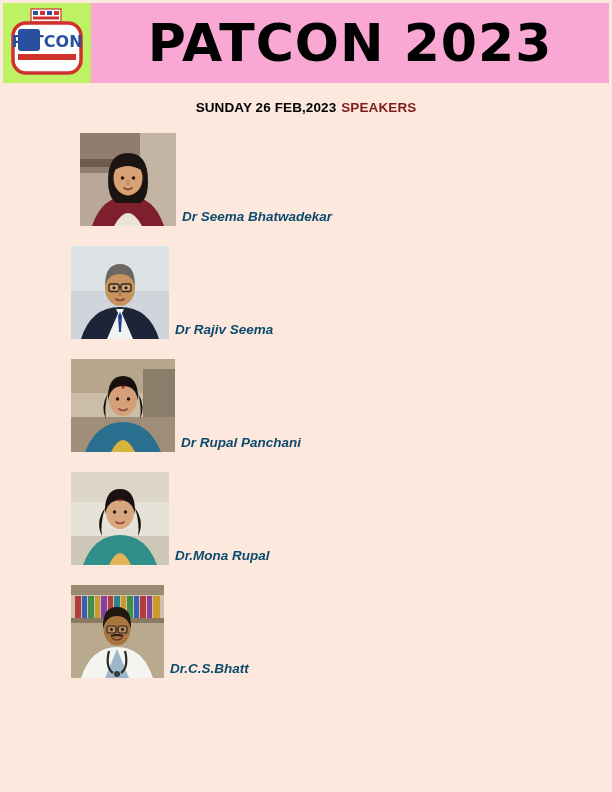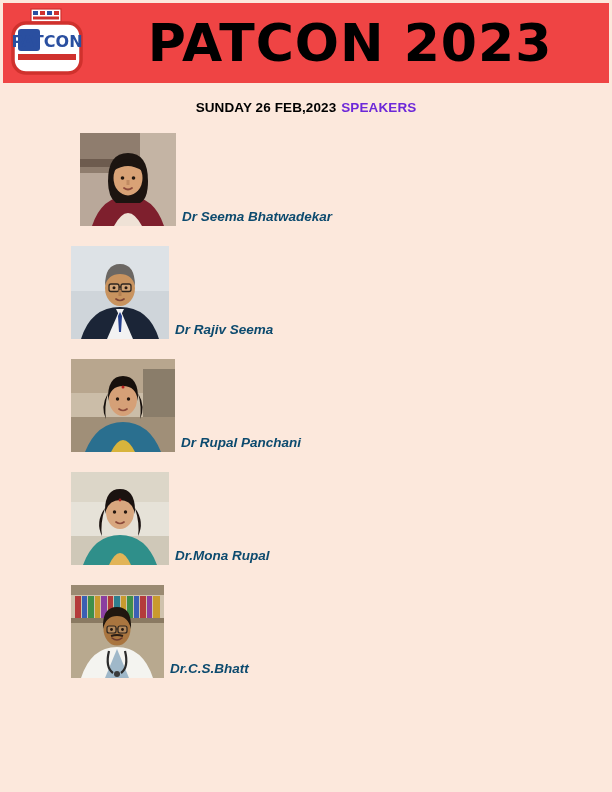--- a/index.html
+++ b/index.html
@@ -22,34 +22,34 @@
     top: 0;
     width: 612px;
     height: 86px;
   }
   .logo-box {
     position: absolute;
     left: 3px;
     top: 3px;
     width: 88px;
     height: 80px;
-    background: #ef4444;
+    background: #bef264;
     display: flex;
     align-items: center;
     justify-content: center;
   }
   .logo-svg { display:block; }
 
   .title-bar {
     position: absolute;
     left: 91px;
     top: 3px;
     width: 518px;
     height: 80px;
-    background: #ef4444;
+    background: #f9a8d4;
     display: flex;
     align-items: center;
     justify-content: center;
   }
   .title-text {
     font-family: "DejaVu Sans", sans-serif;
     font-weight: bold;
     font-size: 52px;
     letter-spacing: 1px;
     color: #000000;
@@ -64,21 +64,21 @@
     left: 0;
     top: 100px;
     width: 612px;
     text-align: center;
     font-size: 13.5px;
     font-weight: bold;
     color: #000000;
     letter-spacing: 0.1px;
   }
   .dateline .speakers {
-    color: #6d28d9;
+    color: #7f1d1d;
     margin-left: 5px;
   }
 
   
   .speaker-row {
     position: absolute;
     display: flex;
     align-items: flex-end;
   }
   .photo {

